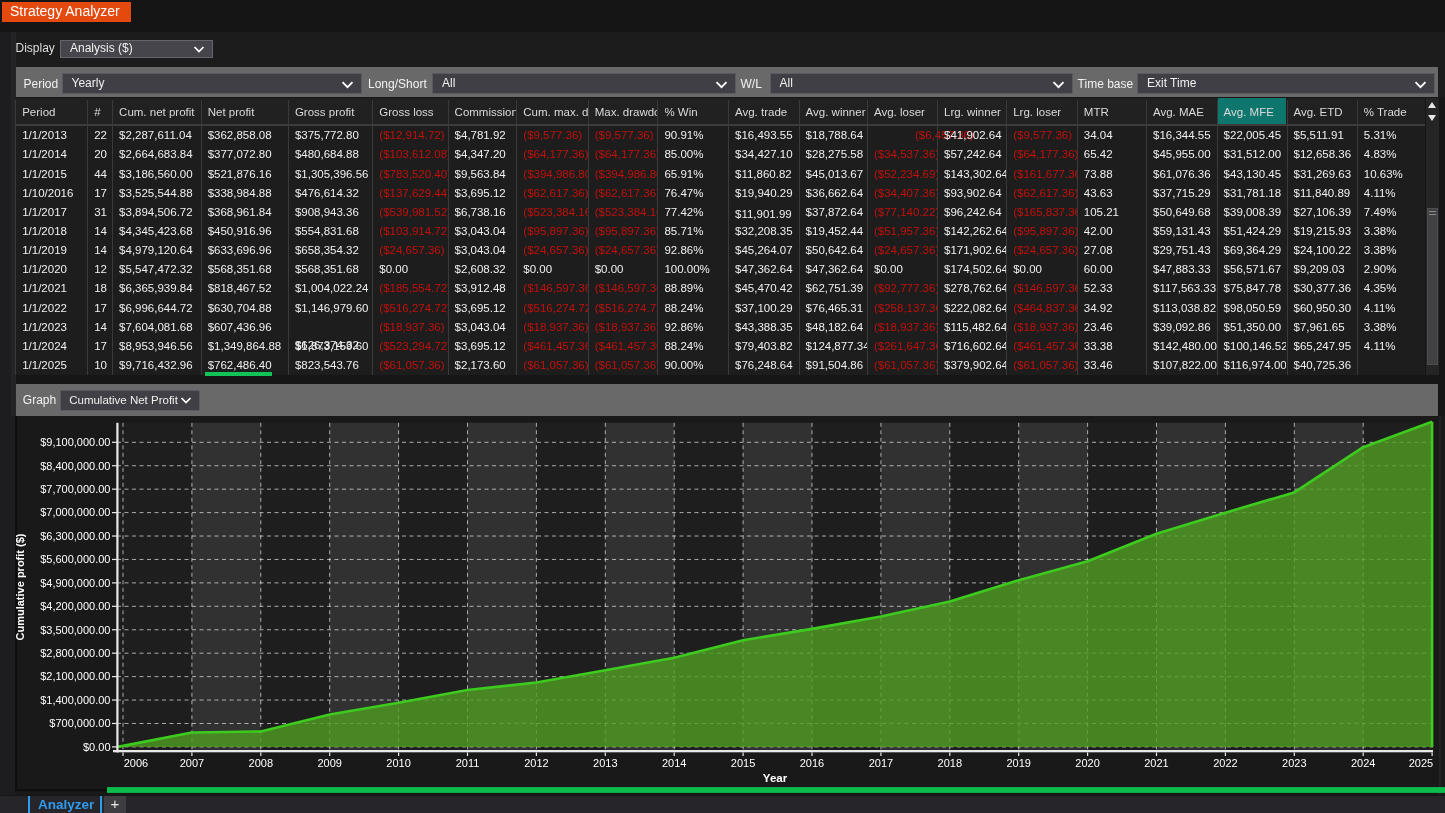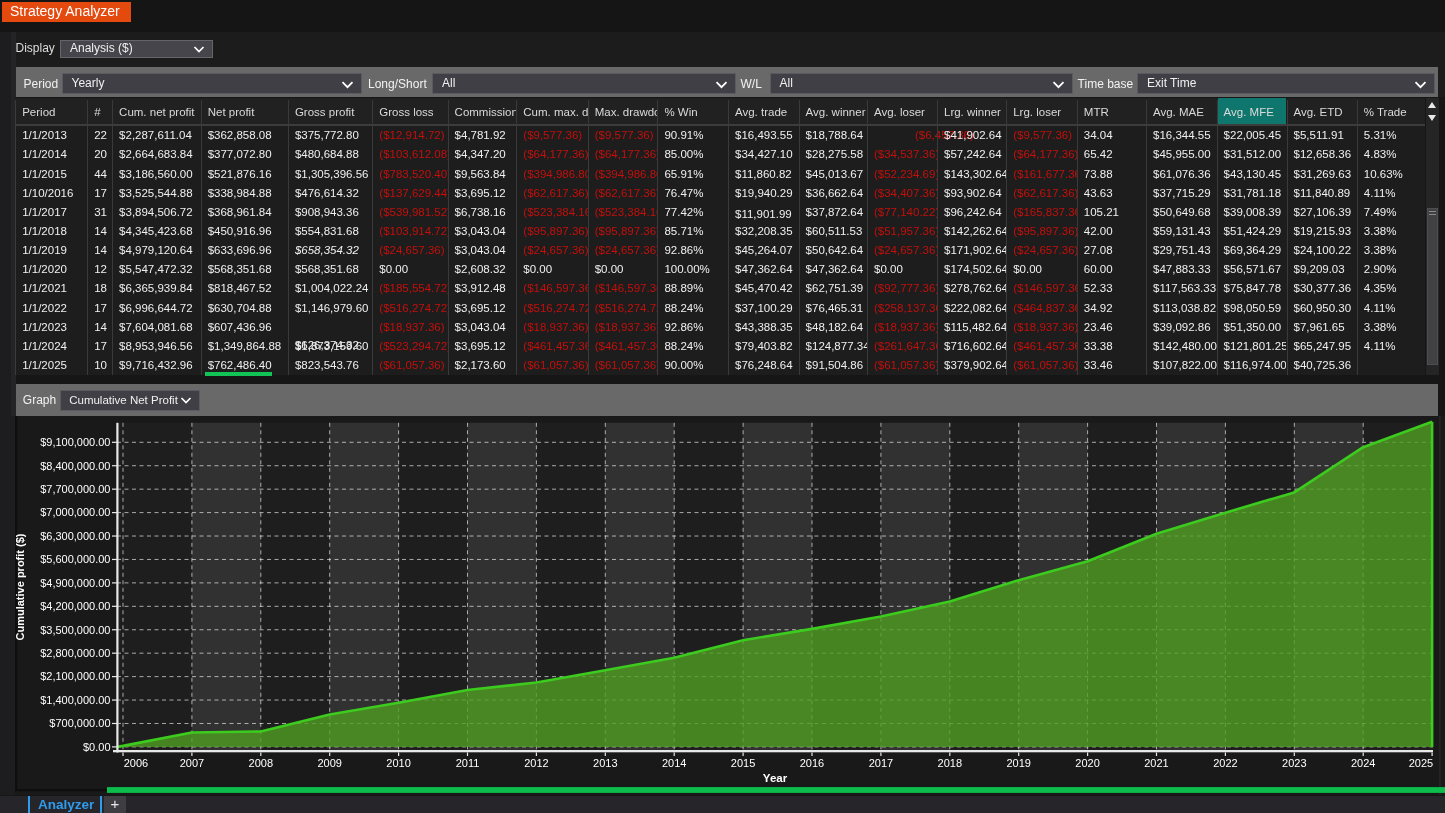--- a/index.html
+++ b/index.html
@@ -180,34 +180,34 @@
 <div class="cell" style="left:88.2px;top:221.98px;width:23.9px;height:19.14px;line-height:19.14px;font-size:11.5px;color:#F0F0F0;">14</div>
 <div class="cell" style="left:113.1px;top:221.98px;width:87.6px;height:19.14px;line-height:19.14px;font-size:11.5px;color:#F0F0F0;">$4,345,423.68</div>
 <div class="cell" style="left:201.7px;top:221.98px;width:86.2px;height:19.14px;line-height:19.14px;font-size:11.5px;color:#F0F0F0;">$450,916.96</div>
 <div class="cell" style="left:288.9px;top:221.98px;width:83.4px;height:19.14px;line-height:19.14px;font-size:11.5px;color:#F0F0F0;">$554,831.68</div>
 <div class="cell neg" style="left:373.3px;top:221.98px;width:74.3px;height:19.14px;line-height:19.14px;font-size:11.5px;color:#C40F0B;">($103,914.72)</div>
 <div class="cell" style="left:448.6px;top:221.98px;width:67.7px;height:19.14px;line-height:19.14px;font-size:11.5px;color:#F0F0F0;">$3,043.04</div>
 <div class="cell neg" style="left:517.3px;top:221.98px;width:70.4px;height:19.14px;line-height:19.14px;font-size:11.5px;color:#C40F0B;">($95,897.36)</div>
 <div class="cell neg" style="left:588.7px;top:221.98px;width:68.7px;height:19.14px;line-height:19.14px;font-size:11.5px;color:#C40F0B;">($95,897.36)</div>
 <div class="cell" style="left:658.4px;top:221.98px;width:69.6px;height:19.14px;line-height:19.14px;font-size:11.5px;color:#F0F0F0;">85.71%</div>
 <div class="cell" style="left:729.0px;top:221.98px;width:69.6px;height:19.14px;line-height:19.14px;font-size:11.5px;color:#F0F0F0;">$32,208.35</div>
-<div class="cell" style="left:799.6px;top:221.98px;width:67.4px;height:19.14px;line-height:19.14px;font-size:11.5px;color:#F0F0F0;">$60,511.53</div>
+<div class="cell" style="left:799.6px;top:221.98px;width:67.4px;height:19.14px;line-height:19.14px;font-size:11.5px;color:#F0F0F0;">$19,452.44</div>
 <div class="cell neg" style="left:868.0px;top:221.98px;width:69.0px;height:19.14px;line-height:19.14px;font-size:11.5px;color:#C40F0B;">($51,957.36)</div>
 <div class="cell" style="left:938.0px;top:221.98px;width:68.2px;height:19.14px;line-height:19.14px;font-size:11.5px;color:#F0F0F0;">$142,262.64</div>
 <div class="cell neg" style="left:1007.2px;top:221.98px;width:69.6px;height:19.14px;line-height:19.14px;font-size:11.5px;color:#C40F0B;">($95,897.36)</div>
 <div class="cell" style="left:1077.8px;top:221.98px;width:68.2px;height:19.14px;line-height:19.14px;font-size:11.5px;color:#F0F0F0;">42.00</div>
 <div class="cell" style="left:1147.0px;top:221.98px;width:69.6px;height:19.14px;line-height:19.14px;font-size:11.5px;color:#F0F0F0;">$59,131.43</div>
 <div class="cell" style="left:1217.6px;top:221.98px;width:68.9px;height:19.14px;line-height:19.14px;font-size:11.5px;color:#F0F0F0;">$51,424.29</div>
 <div class="cell" style="left:1287.5px;top:221.98px;width:69.3px;height:19.14px;line-height:19.14px;font-size:11.5px;color:#F0F0F0;">$19,215.93</div>
 <div class="cell" style="left:1357.8px;top:221.98px;width:67.7px;height:19.14px;line-height:19.14px;font-size:11.5px;color:#F0F0F0;">3.38%</div>
 <div class="cell" style="left:16.2px;top:241.11px;width:71.0px;height:19.14px;line-height:19.14px;font-size:11.5px;color:#F0F0F0;">1/1/2019</div>
 <div class="cell" style="left:88.2px;top:241.11px;width:23.9px;height:19.14px;line-height:19.14px;font-size:11.5px;color:#F0F0F0;">14</div>
 <div class="cell" style="left:113.1px;top:241.11px;width:87.6px;height:19.14px;line-height:19.14px;font-size:11.5px;color:#F0F0F0;">$4,979,120.64</div>
 <div class="cell" style="left:201.7px;top:241.11px;width:86.2px;height:19.14px;line-height:19.14px;font-size:11.5px;color:#F0F0F0;">$633,696.96</div>
-<div class="cell" style="left:288.9px;top:241.11px;width:83.4px;height:19.14px;line-height:19.14px;font-size:11.5px;color:#F0F0F0;font-style:italic;">$658,354.32</div>
+<div class="cell" style="left:288.9px;top:241.11px;width:83.4px;height:19.14px;line-height:19.14px;font-size:11.5px;color:#F0F0F0;">$658,354.32</div>
 <div class="cell neg" style="left:373.3px;top:241.11px;width:74.3px;height:19.14px;line-height:19.14px;font-size:11.5px;color:#C40F0B;">($24,657.36)</div>
 <div class="cell" style="left:448.6px;top:241.11px;width:67.7px;height:19.14px;line-height:19.14px;font-size:11.5px;color:#F0F0F0;">$3,043.04</div>
 <div class="cell neg" style="left:517.3px;top:241.11px;width:70.4px;height:19.14px;line-height:19.14px;font-size:11.5px;color:#C40F0B;">($24,657.36)</div>
 <div class="cell neg" style="left:588.7px;top:241.11px;width:68.7px;height:19.14px;line-height:19.14px;font-size:11.5px;color:#C40F0B;">($24,657.36)</div>
 <div class="cell" style="left:658.4px;top:241.11px;width:69.6px;height:19.14px;line-height:19.14px;font-size:11.5px;color:#F0F0F0;">92.86%</div>
 <div class="cell" style="left:729.0px;top:241.11px;width:69.6px;height:19.14px;line-height:19.14px;font-size:11.5px;color:#F0F0F0;">$45,264.07</div>
 <div class="cell" style="left:799.6px;top:241.11px;width:67.4px;height:19.14px;line-height:19.14px;font-size:11.5px;color:#F0F0F0;">$50,642.64</div>
 <div class="cell neg" style="left:868.0px;top:241.11px;width:69.0px;height:19.14px;line-height:19.14px;font-size:11.5px;color:#C40F0B;">($24,657.36)</div>
 <div class="cell" style="left:938.0px;top:241.11px;width:68.2px;height:19.14px;line-height:19.14px;font-size:11.5px;color:#F0F0F0;">$171,902.64</div>
 <div class="cell neg" style="left:1007.2px;top:241.11px;width:69.6px;height:19.14px;line-height:19.14px;font-size:11.5px;color:#C40F0B;">($24,657.36)</div>
@@ -306,21 +306,21 @@
 <div class="cell neg" style="left:517.3px;top:336.79px;width:70.4px;height:19.14px;line-height:19.14px;font-size:11.5px;color:#C40F0B;">($461,457.36)</div>
 <div class="cell neg" style="left:588.7px;top:336.79px;width:68.7px;height:19.14px;line-height:19.14px;font-size:11.5px;color:#C40F0B;">($461,457.36)</div>
 <div class="cell" style="left:658.4px;top:336.79px;width:69.6px;height:19.14px;line-height:19.14px;font-size:11.5px;color:#F0F0F0;">88.24%</div>
 <div class="cell" style="left:729.0px;top:336.79px;width:69.6px;height:19.14px;line-height:19.14px;font-size:11.5px;color:#F0F0F0;">$79,403.82</div>
 <div class="cell" style="left:799.6px;top:336.79px;width:67.4px;height:19.14px;line-height:19.14px;font-size:11.5px;color:#F0F0F0;">$124,877.34</div>
 <div class="cell neg" style="left:868.0px;top:336.79px;width:69.0px;height:19.14px;line-height:19.14px;font-size:11.5px;color:#C40F0B;">($261,647.36)</div>
 <div class="cell" style="left:938.0px;top:336.79px;width:68.2px;height:19.14px;line-height:19.14px;font-size:11.5px;color:#F0F0F0;">$716,602.64</div>
 <div class="cell neg" style="left:1007.2px;top:336.79px;width:69.6px;height:19.14px;line-height:19.14px;font-size:11.5px;color:#C40F0B;">($461,457.36)</div>
 <div class="cell" style="left:1077.8px;top:336.79px;width:68.2px;height:19.14px;line-height:19.14px;font-size:11.5px;color:#F0F0F0;">33.38</div>
 <div class="cell" style="left:1147.0px;top:336.79px;width:69.6px;height:19.14px;line-height:19.14px;font-size:11.5px;color:#F0F0F0;">$142,480.00</div>
-<div class="cell" style="left:1217.6px;top:336.79px;width:68.9px;height:19.14px;line-height:19.14px;font-size:11.5px;color:#F0F0F0;">$121,801.25</div>
+<div class="cell" style="left:1217.6px;top:336.79px;width:68.9px;height:19.14px;line-height:19.14px;font-size:11.5px;color:#F0F0F0;">$100,146.52</div>
 <div class="cell" style="left:1287.5px;top:336.79px;width:69.3px;height:19.14px;line-height:19.14px;font-size:11.5px;color:#F0F0F0;">$65,247.95</div>
 <div class="cell" style="left:1357.8px;top:336.79px;width:67.7px;height:19.14px;line-height:19.14px;font-size:11.5px;color:#F0F0F0;">4.11%</div>
 <div class="cell" style="left:16.2px;top:355.92px;width:71.0px;height:19.14px;line-height:19.14px;font-size:11.5px;color:#F0F0F0;">1/1/2025</div>
 <div class="cell" style="left:88.2px;top:355.92px;width:23.9px;height:19.14px;line-height:19.14px;font-size:11.5px;color:#F0F0F0;">10</div>
 <div class="cell" style="left:113.1px;top:355.92px;width:87.6px;height:19.14px;line-height:19.14px;font-size:11.5px;color:#F0F0F0;">$9,716,432.96</div>
 <div class="cell" style="left:201.7px;top:355.92px;width:86.2px;height:19.14px;line-height:19.14px;font-size:11.5px;color:#F0F0F0;">$762,486.40</div>
 <div class="cell" style="left:288.9px;top:355.92px;width:83.4px;height:19.14px;line-height:19.14px;font-size:11.5px;color:#F0F0F0;">$823,543.76</div>
 <div class="cell neg" style="left:373.3px;top:355.92px;width:74.3px;height:19.14px;line-height:19.14px;font-size:11.5px;color:#C40F0B;">($61,057.36)</div>
 <div class="cell" style="left:448.6px;top:355.92px;width:67.7px;height:19.14px;line-height:19.14px;font-size:11.5px;color:#F0F0F0;">$2,173.60</div>
 <div class="cell neg" style="left:517.3px;top:355.92px;width:70.4px;height:19.14px;line-height:19.14px;font-size:11.5px;color:#C40F0B;">($61,057.36)</div>

